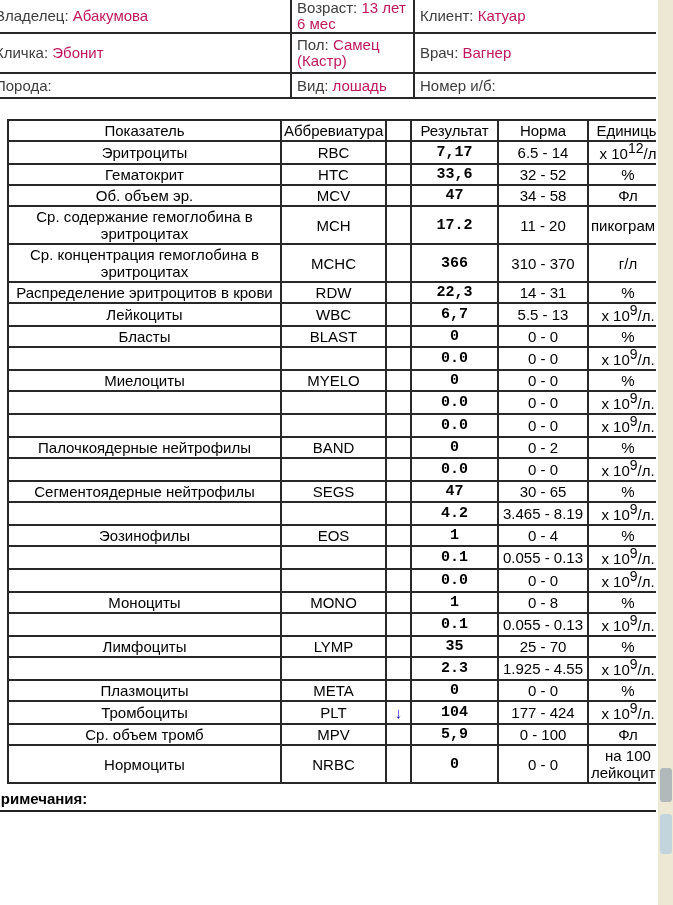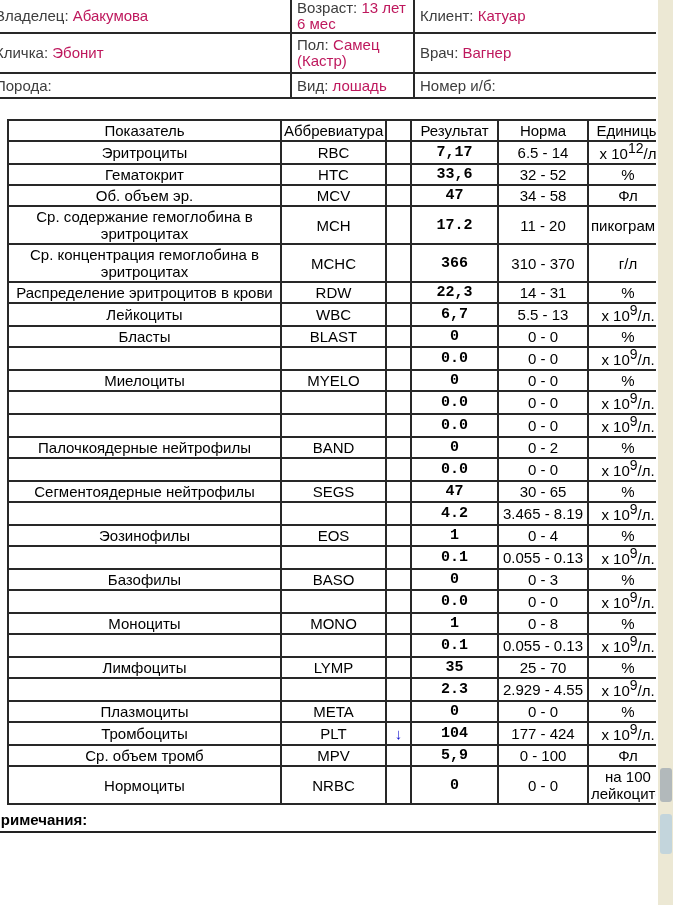--- a/index.html
+++ b/index.html
@@ -253,28 +253,20 @@
         </tr>
         <tr>
           <td class="c-name"></td>
           <td class="c-abbr"></td>
           <td class="c-flag"></td>
           <td class="c-result">0.1</td>
           <td class="c-norm">0.055 - 0.13</td>
           <td class="c-units">х 10<sup>9</sup>/л.</td>
         </tr>
         <tr>
-          <td class="c-name">Базофилы</td>
-          <td class="c-abbr">BASO</td>
-          <td class="c-flag"></td>
-          <td class="c-result">0</td>
-          <td class="c-norm">0 - 3</td>
-          <td class="c-units">%</td>
-        </tr>
-        <tr>
           <td class="c-name"></td>
           <td class="c-abbr"></td>
           <td class="c-flag"></td>
           <td class="c-result">0.0</td>
           <td class="c-norm">0 - 0</td>
           <td class="c-units">х 10<sup>9</sup>/л.</td>
         </tr>
         <tr>
           <td class="c-name">Моноциты</td>
           <td class="c-abbr">MONO</td>
@@ -297,21 +289,21 @@
           <td class="c-flag"></td>
           <td class="c-result">35</td>
           <td class="c-norm">25 - 70</td>
           <td class="c-units">%</td>
         </tr>
         <tr>
           <td class="c-name"></td>
           <td class="c-abbr"></td>
           <td class="c-flag"></td>
           <td class="c-result">2.3</td>
-          <td class="c-norm">2.929 - 4.55</td>
+          <td class="c-norm">1.925 - 4.55</td>
           <td class="c-units">х 10<sup>9</sup>/л.</td>
         </tr>
         <tr>
           <td class="c-name">Плазмоциты</td>
           <td class="c-abbr">META</td>
           <td class="c-flag"></td>
           <td class="c-result">0</td>
           <td class="c-norm">0 - 0</td>
           <td class="c-units">%</td>
         </tr>

